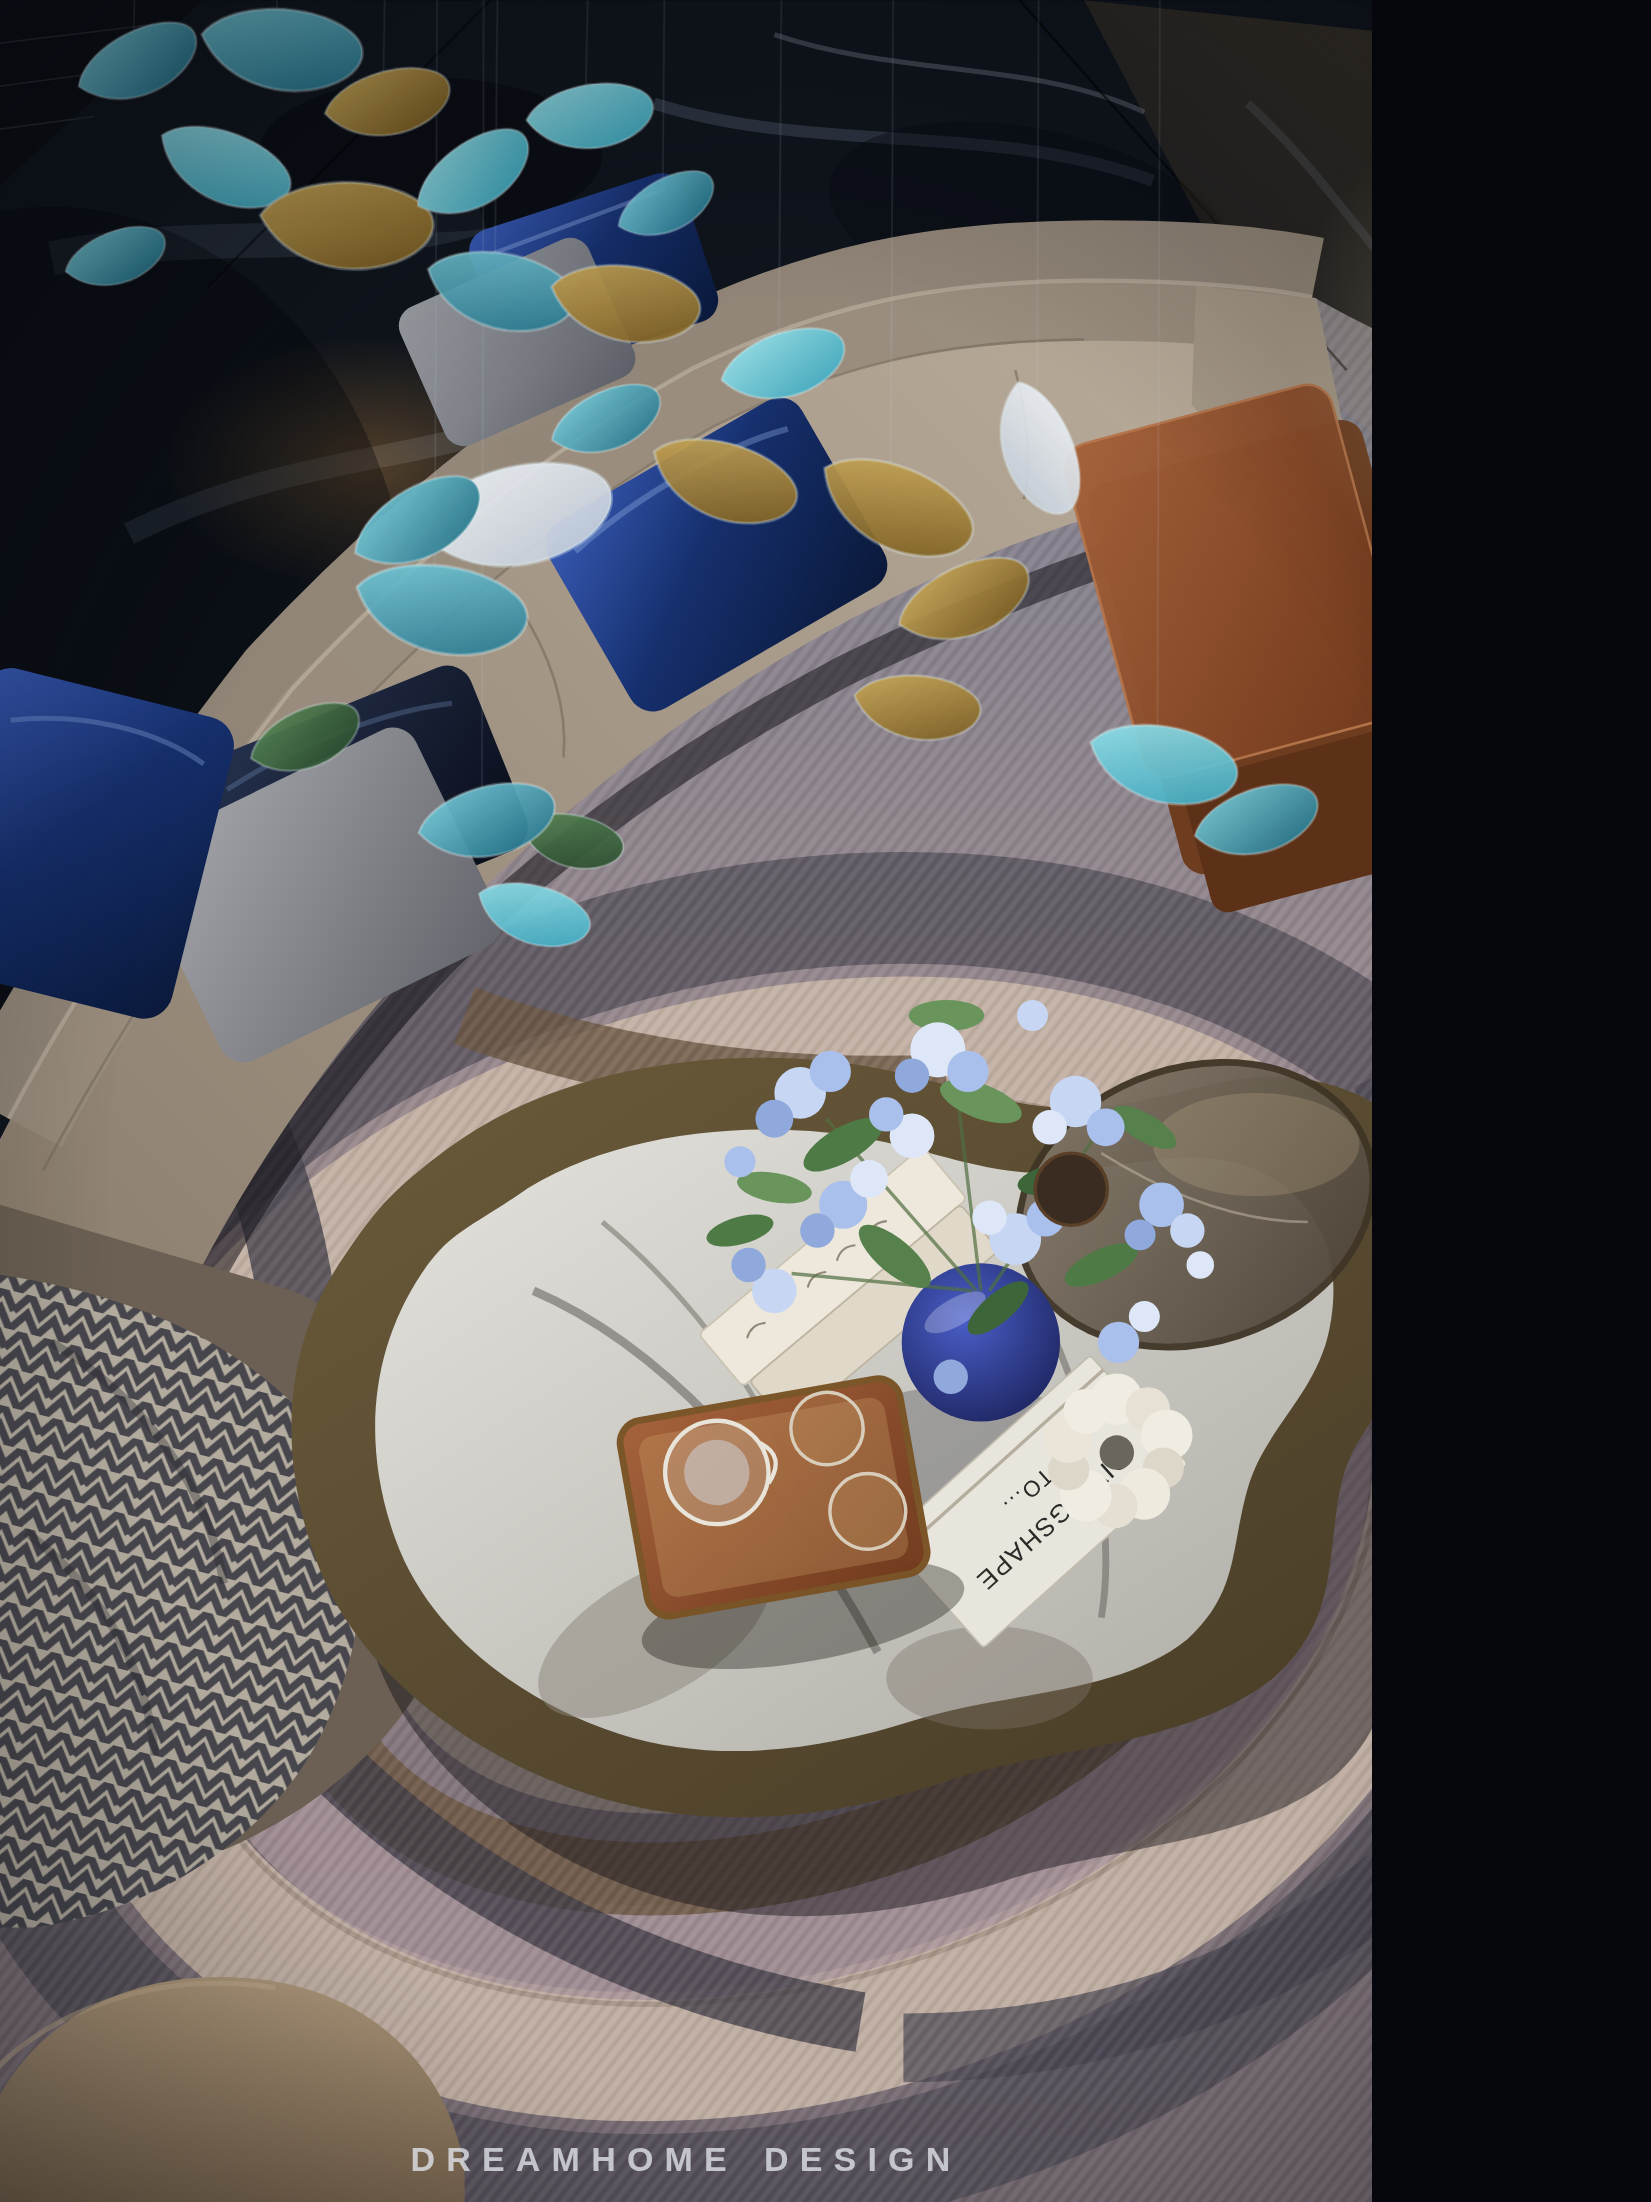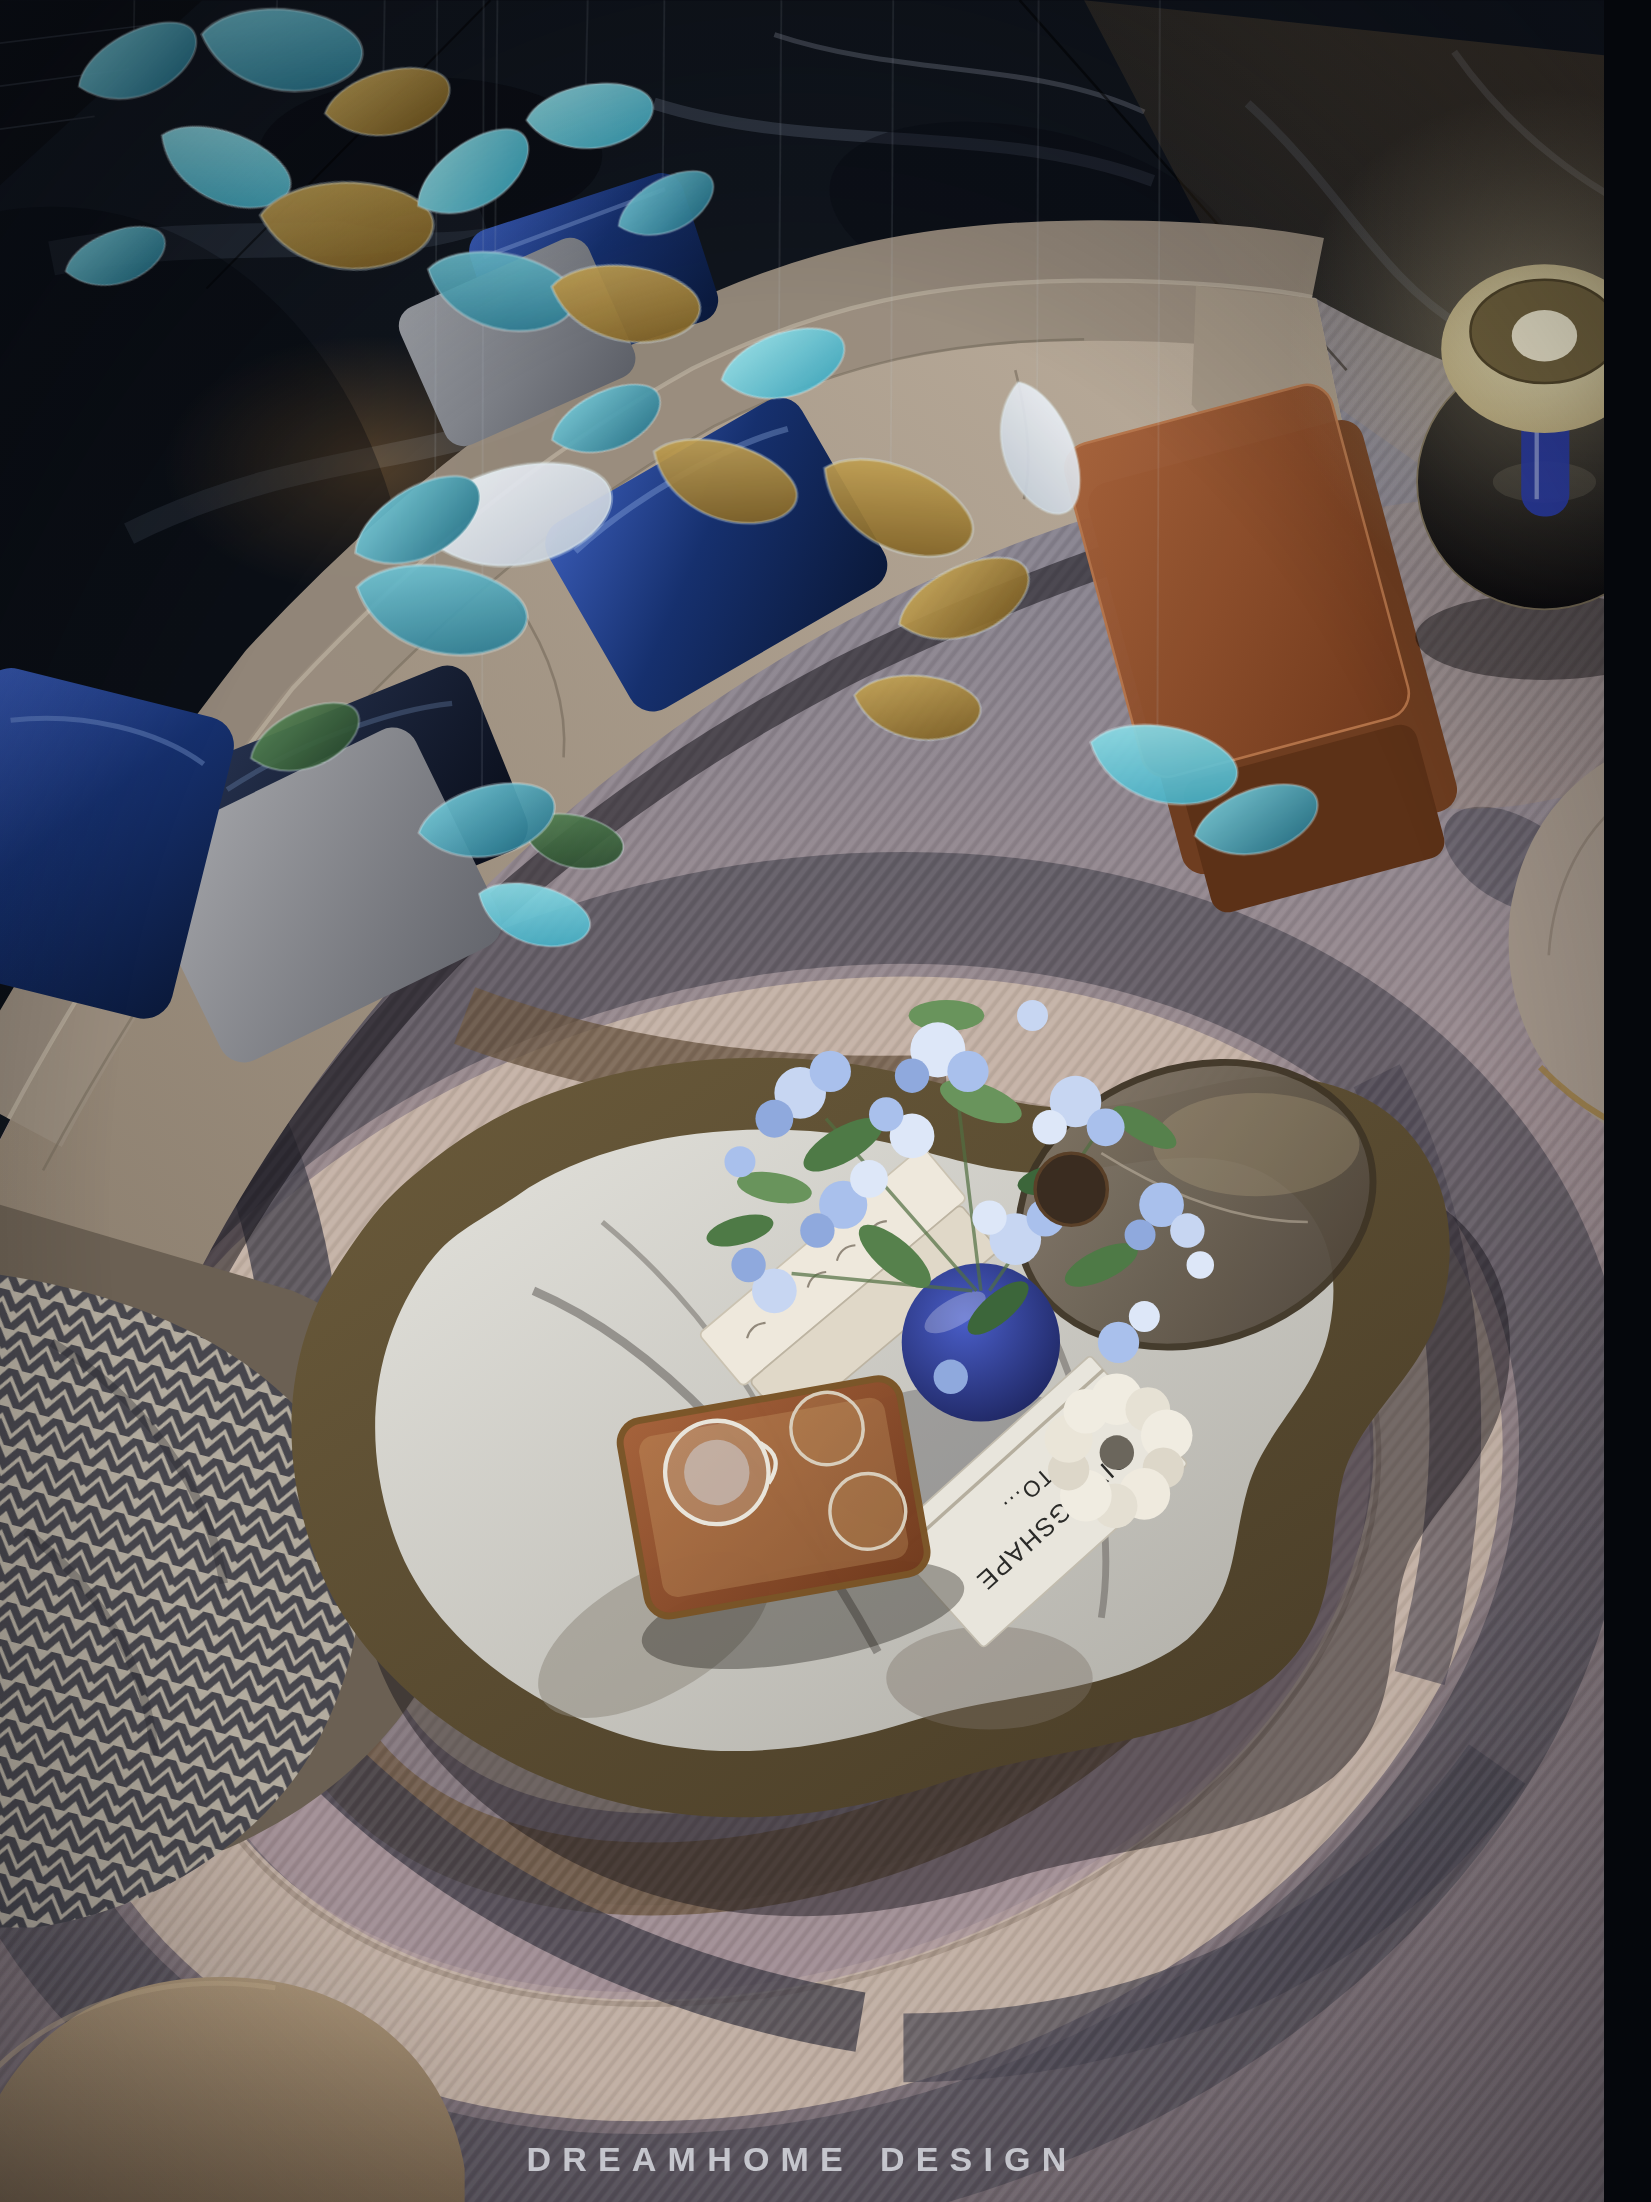--- a/index.html
+++ b/index.html
@@ -1,16 +1,16 @@
 <!DOCTYPE html>
 <html style="font-size:13.8px"><head>
 <meta charset="utf-8">
 <style>
   html,body{margin:0;padding:0;background:#05070c;}
-  #stage{position:relative;width:1604px;height:2203px;overflow:hidden;background:#05070c;font-family:"Liberation Sans",sans-serif;}
+  #stage{position:relative;width:1372px;height:2203px;overflow:hidden;background:#05070c;font-family:"Liberation Sans",sans-serif;}
   #stage svg{position:absolute;inset:0;display:block;}
   #watermark{
     position:absolute;left:50%;bottom:24px;transform:translateX(-50%);
     display:flex;gap:26px;white-space:nowrap;
     font-family:"Liberation Sans",sans-serif;
     font-size:34px;font-weight:700;letter-spacing:11.2px;
     color:rgba(224,226,232,0.8);z-index:10;
   }
 </style>
 </head>

